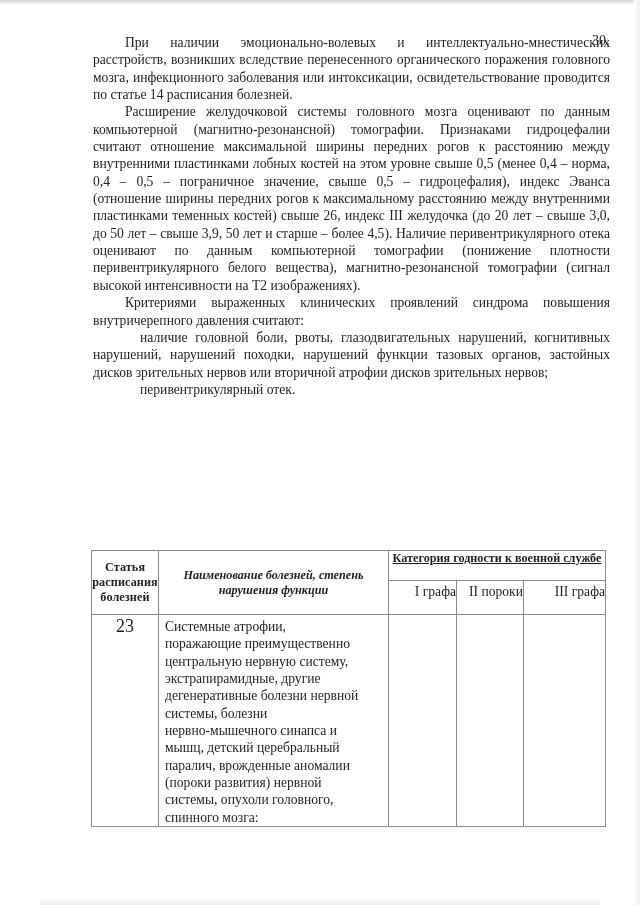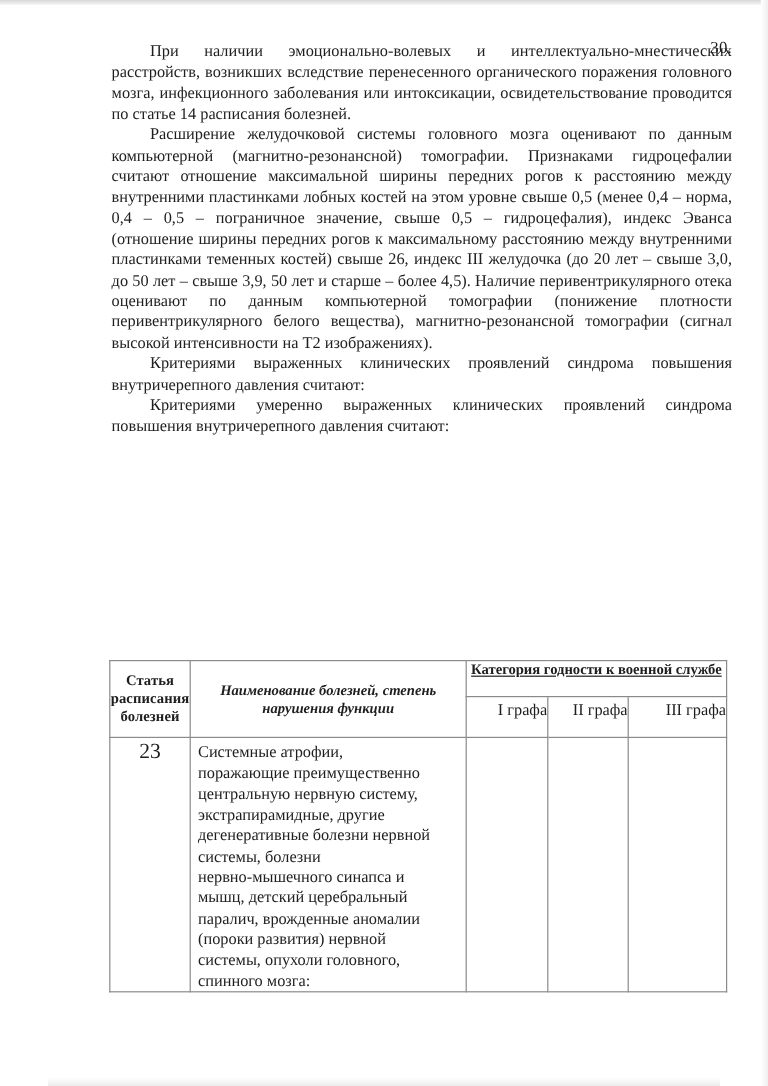--- a/index.html
+++ b/index.html
@@ -144,21 +144,22 @@
 <div class="scan-top"></div>
 <div class="scan-right"></div>
 <div class="scan-bottom"></div>
 
 <div class="page-number">30.</div>
 
 <div class="text-block">
   <p class="para">При наличии эмоционально-волевых и интеллектуально-мнестических расстройств, возникших вследствие перенесенного органического поражения головного мозга, инфекционного заболевания или интоксикации, освидетельствование проводится по статье 14 расписания болезней.</p>
   <p class="para">Расширение желудочковой системы головного мозга оценивают по данным компьютерной (магнитно-резонансной) томографии. Признаками гидроцефалии считают отношение максимальной ширины передних рогов к расстоянию между внутренними пластинками лобных костей на этом уровне свыше 0,5 (менее 0,4 – норма, 0,4 – 0,5 – пограничное значение, свыше 0,5 – гидроцефалия), индекс Эванса (отношение ширины передних рогов к максимальному расстоянию между внутренними пластинками теменных костей) свыше 26, индекс III желудочка (до 20 лет – свыше 3,0, до 50 лет – свыше 3,9, 50 лет и старше – более 4,5). Наличие перивентрикулярного отека оценивают по данным компьютерной томографии (понижение плотности перивентрикулярного белого вещества), магнитно-резонансной томографии (сигнал высокой интенсивности на Т2 изображениях).</p>
   <p class="para">Критериями выраженных клинических проявлений синдрома повышения внутричерепного давления считают:</p>
-  <p class="para">Критериями умеренно выраженных клинических проявлений синдрома повышения внутричерепного давления считают:</p>
+  <p class="list-item wrap">наличие головной боли, рвоты, глазодвигательных нарушений, когнитивных нарушений, нарушений походки, нарушений функции тазовых органов, застойных дисков зрительных нервов или вторичной атрофии дисков зрительных нервов;</p>
+  <p class="list-item">перивентрикулярный отек.</p>
 </div>
 
 <table class="disease-table">
   <colgroup>
     <col class="col-article">
     <col class="col-name">
     <col class="col-g1">
     <col class="col-g2">
     <col class="col-g3">
   </colgroup>
@@ -167,21 +168,21 @@
       <th class="th-article" rowspan="2">
         <div>Статья</div>
         <div style="margin-left:-3px;margin-right:-3px;">расписания</div>
         <div>болезней</div>
       </th>
       <th class="th-name" rowspan="2">Наименование болезней, степень нарушения функции</th>
       <th class="th-category" colspan="3">Категория годности к военной службе</th>
     </tr>
     <tr>
       <th class="th-grafa">I графа</th>
-      <th class="th-grafa">II графа</th>
+      <th class="th-grafa">II пороки</th>
       <th class="th-grafa">III графа</th>
     </tr>
   </thead>
   <tbody>
     <tr>
       <td class="td-article">23</td>
       <td class="td-name">
         <div>Системные атрофии,</div>
         <div>поражающие преимущественно</div>
         <div>центральную нервную систему,</div>

